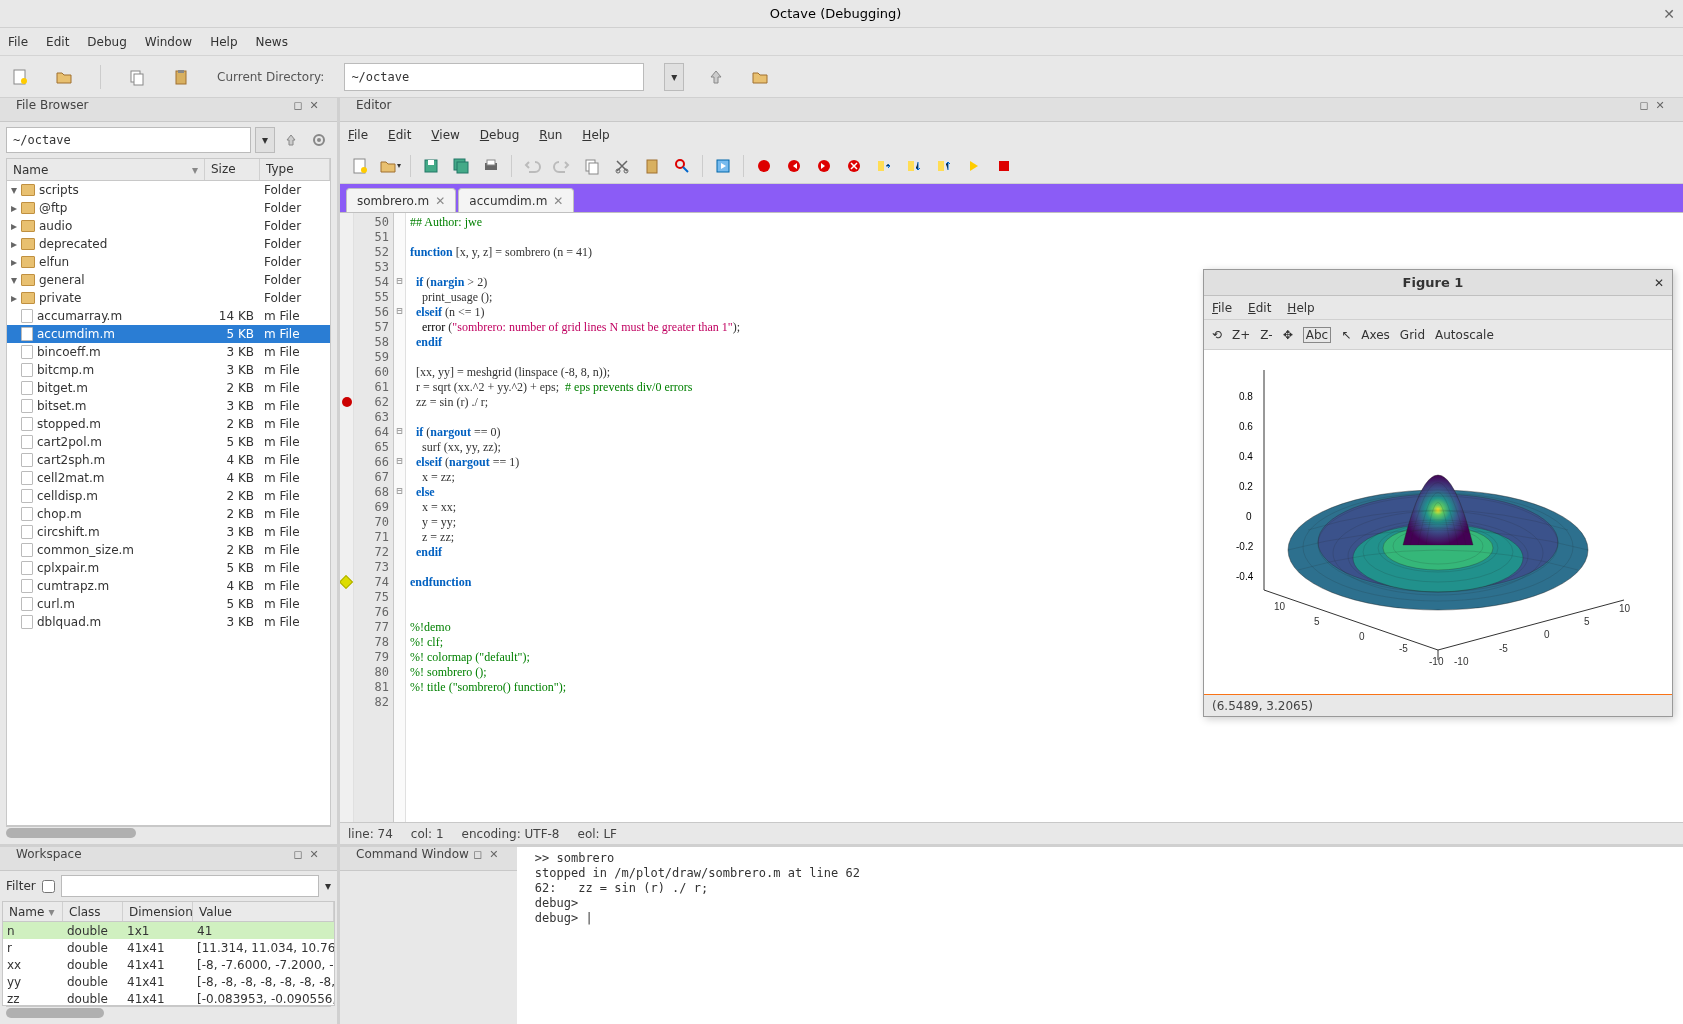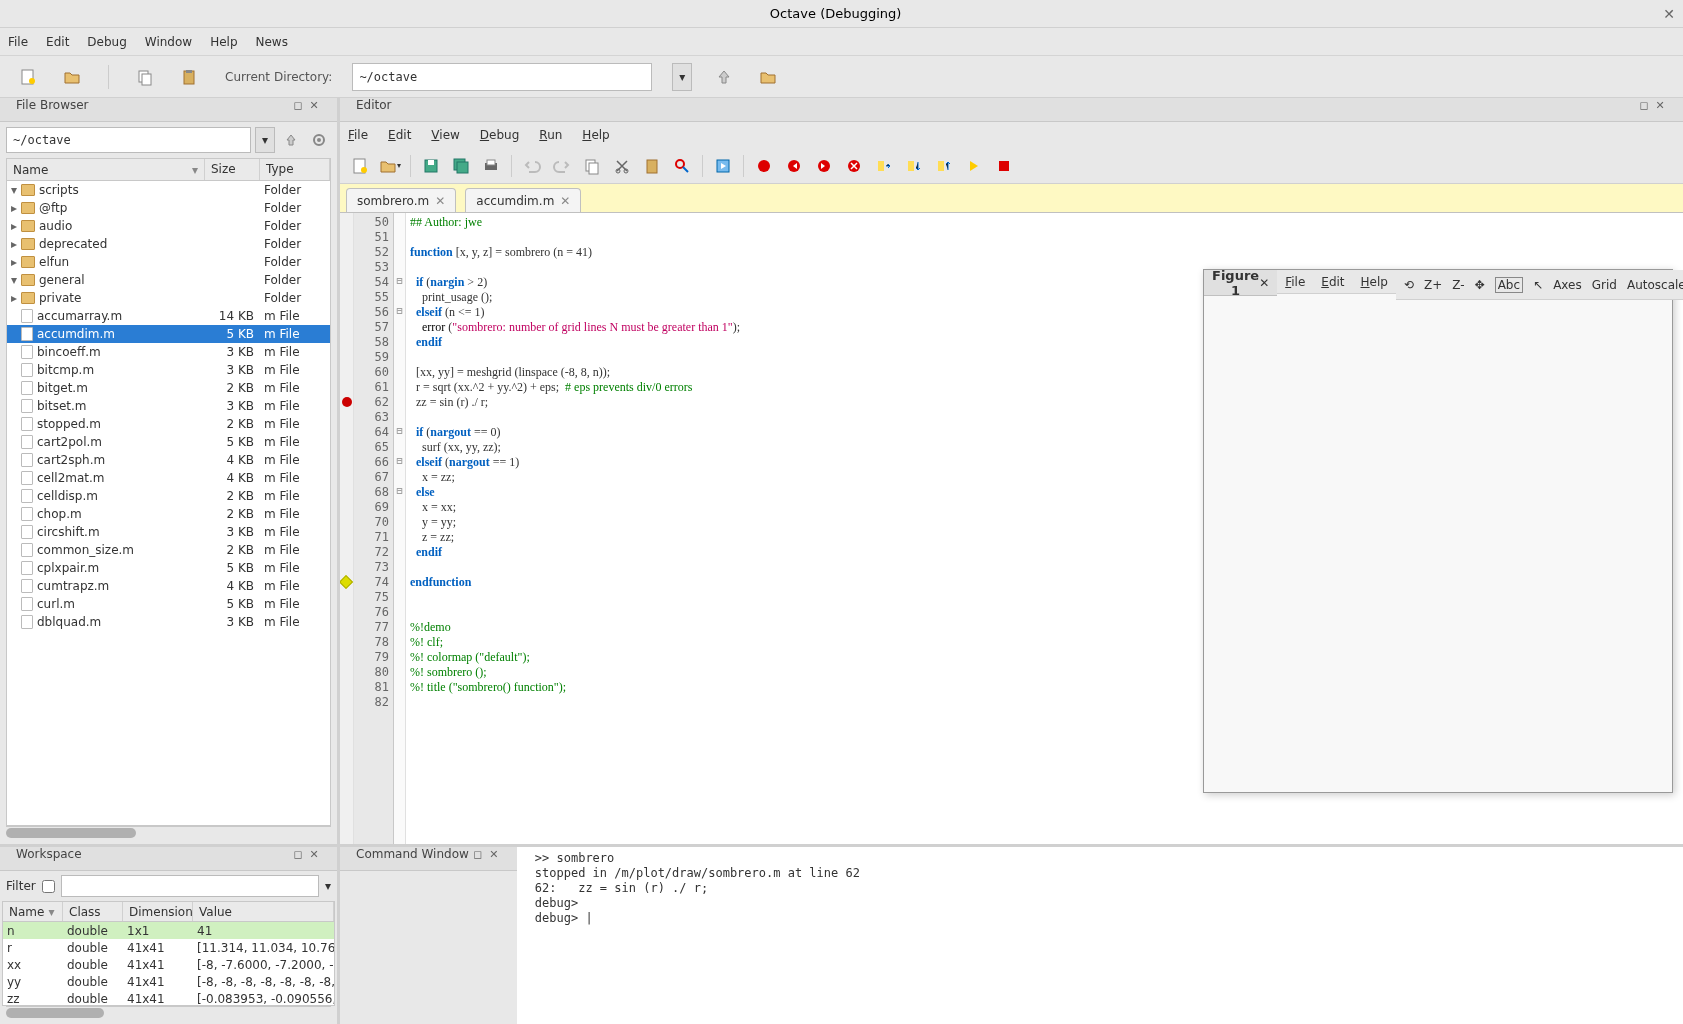--- a/index.html
+++ b/index.html
@@ -3,21 +3,21 @@
 <meta charset="utf-8">
 <style>
 * { box-sizing: border-box; margin: 0; padding: 0; }
 body { font-family: "DejaVu Sans", Arial, sans-serif; font-size: 12px; background: #f5f5f5; color: #333; overflow: hidden; }
 .app { display: flex; flex-direction: column; height: 1024px; width: 1683px; background: #e8e8e8; }
 .titlebar { height: 28px; background: #e8e8e8; display: flex; align-items: center; padding: 0 8px; border-bottom: 1px solid #d0d0d0; }
 .titlebar .title { flex: 1; text-align: center; color: #000000; font-size: 13px; }
 .titlebar .close-x { color: #666; font-size: 14px; cursor: pointer; }
 .menubar { height: 28px; background: #e8e8e8; display: flex; align-items: center; padding: 0 8px; gap: 18px; border-bottom: 1px solid #d4d4d4; }
 .menubar span { color: #333; cursor: pointer; }
-.toolbar { height: 42px; background: #e8e8e8; display: flex; align-items: center; padding: 0 16px; gap: 20px; border-bottom: 1px solid #d0d0d0; }
+.toolbar { height: 42px; background: #e8e8e8; display: flex; align-items: center; padding: 0 8px; gap: 20px; border-bottom: 1px solid #d0d0d0; }
 .tb-icon { width: 24px; height: 24px; display: flex; align-items: center; justify-content: center; cursor: pointer; }
 .tb-sep { width: 1px; height: 24px; background: #ccc; margin: 0 4px; }
 .curdir-label { color: #555; margin-left: 4px; }
 .curdir-input { width: 300px; height: 28px; border: 1px solid #bbb; background: #fff; padding: 0 6px; font-family: monospace; display: flex; align-items: center; }
 .curdir-btn { width: 20px; height: 28px; border: 1px solid #bbb; background: #e0e0e0; display: flex; align-items: center; justify-content: center; cursor: pointer; }
 .main { flex: 1; display: flex; overflow: hidden; }
 .left-col { width: 340px; display: flex; flex-direction: column; border-right: 3px solid #d0d0d0; }
 .right-col { flex: 1; display: flex; flex-direction: column; }
 .panel-header { height: 24px; background: #e0e0e0; display: flex; align-items: flex-start; padding: 0 16px; border-bottom: 1px solid #c8c8c8; font-size: 12px; color: #444; }
 .panel-header .spacer { flex: 1; }
@@ -60,39 +60,39 @@
 .ws-cell.nm { width: 60px; padding-left: 4px; }
 .ws-cell.cl { width: 60px; padding-left: 4px; }
 .ws-cell.dm { width: 70px; padding-left: 4px; }
 .ws-cell.vl { flex: 1; padding-left: 4px; overflow: hidden; white-space: nowrap; }
 .editor-panel { display: flex; flex-direction: column; flex: 1; position: relative; }
 .editor-menubar { height: 26px; display: flex; align-items: center; padding: 0 8px; gap: 20px; background: #e8e8e8; }
 .editor-menubar span { cursor: pointer; }
 .editor-toolbar { height: 36px; display: flex; align-items: center; padding: 0 8px; gap: 6px; background: #e8e8e8; border-bottom: 1px solid #d0d0d0; }
 .et-icon { width: 24px; height: 24px; display: flex; align-items: center; justify-content: center; cursor: pointer; }
 .et-sep { width: 1px; height: 22px; background: #ccc; margin: 0 2px; }
-.editor-tabs { height: 28px; display: flex; align-items: flex-end; padding: 0 6px; background: #fef9c3; gap: 9px; }
+.editor-tabs { height: 28px; display: flex; align-items: flex-end; padding: 0 6px; background: #8b5cf6; gap: 2px; }
 .ed-tab { height: 24px; padding: 0 10px; background: #f4f4f4; border: 1px solid #c0c0c0; border-bottom: none; border-radius: 4px 4px 0 0; display: flex; align-items: center; gap: 6px; font-size: 12px; cursor: pointer; }
 .ed-tab .tab-x { color: #888; font-size: 12px; }
 .editor-body { flex: 1; display: flex; background: #fff; overflow: hidden; border-top: 1px solid #c0c0c0; position: relative; }
 .gutter { width: 40px; background: #e8e8e8; border-right: 1px solid #c8c8c8; font-family: monospace; font-size: 12px; text-align: right; padding: 2px 4px 2px 2px; color: #666; }
 .marker-col { width: 14px; background: #f0f0f0; border-right: 1px solid #e0e0e0; position: relative; }
 .fold-col { width: 12px; background: #fafafa; border-right: 1px solid #e0e0e0; font-family: monospace; font-size: 10px; color: #888; text-align: center; padding-top: 2px; }
 .code { flex: 1; font-family: Liberation Serif, serif; font-size: 12px; padding: 2px 4px; white-space: pre; line-height: 15px; overflow: hidden; }
 .ln { height: 15px; }
 .bp { position: absolute; width: 10px; height: 10px; background: #c00; border-radius: 50%; left: 2px; }
 .cur { position: absolute; width: 10px; height: 10px; background: #dd0; border: 1px solid #aa0; left: 1px; transform: rotate(45deg); }
 .kw { color: #0060c0; font-weight: bold; }
 .cm { color: #008000; }
 .st { color: #c00060; }
 .nm2 { color: #000; }
 .ed-status { height: 22px; background: #e8e8e8; border-top: 1px solid #c8c8c8; display: flex; align-items: center; padding: 0 8px; gap: 18px; font-size: 12px; color: #444; }
 .cmd-panel { height: 180px; border-top: 3px solid #d0d0d0; display: flex; flex-direction: row; }
 .cmd-body { flex: 1; background: #fff; font-family: monospace; font-size: 12px; padding: 4px 18px; white-space: pre; line-height: 15px; overflow: hidden; }
-.figure-win { position: absolute; right: 10px; top: 56px; width: 470px; height: 524px; background: #f8f8f8; border: 1px solid #999; box-shadow: 2px 2px 8px rgba(0,0,0,0.2); display: flex; flex-direction: row; z-index: 10; }
+.figure-win { position: absolute; right: 10px; top: 56px; width: 470px; height: 448px; background: #f8f8f8; border: 1px solid #999; box-shadow: 2px 2px 8px rgba(0,0,0,0.2); display: flex; flex-direction: column; z-index: 10; }
 .fig-title { height: 26px; background: #e0e0e0; display: flex; align-items: center; padding: 0 8px; border-bottom: 1px solid #c0c0c0; }
 .fig-title .t { flex: 1; text-align: center; font-size: 13px; font-weight: bold; }
 .fig-menubar { height: 24px; display: flex; align-items: center; padding: 0 8px; gap: 16px; background: #e8e8e8; border-bottom: 1px solid #d0d0d0; }
 .fig-menubar span { cursor: pointer; }
 .fig-toolbar { height: 30px; display: flex; align-items: center; padding: 0 8px; gap: 10px; background: #e8e8e8; border-bottom: 1px solid #d0d0d0; font-size: 12px; }
 .fig-toolbar span { cursor: pointer; }
 .fig-plot { flex: 1; background: #fff; position: relative; overflow: hidden; }
 .fig-status { height: 22px; background: #e8e8e8; border-top: 1px solid #f97316; padding: 0 8px; display: flex; align-items: center; font-size: 12px; color: #444; }
 .file-browser-panel { flex: 1; display: flex; flex-direction: column; overflow: hidden; }
 svg text { font-family: sans-serif; }
@@ -798,20 +798,26 @@
                     <text x="295" y="302">-5</text>
                     <text x="340" y="288">0</text>
                     <text x="380" y="275">5</text>
                     <text x="415" y="262">10</text>
                 </g>
               </svg>
             </div>
             <div class="fig-status">(6.5489, 3.2065)</div>
           </div>
         </div>
+        <div class="ed-status">
+          <span>line: 74</span>
+          <span>col: 1</span>
+          <span>encoding: UTF-8</span>
+          <span>eol: LF</span>
+        </div>
       </div>
 
       <div class="cmd-panel">
         <div class="panel-header">
           <span>Command Window</span>
           <div class="spacer"></div>
           <div class="winbtn">◻</div>
           <div class="winbtn">✕</div>
         </div>
         <div class="cmd-body" id="cmd-body">&gt;&gt; sombrero

